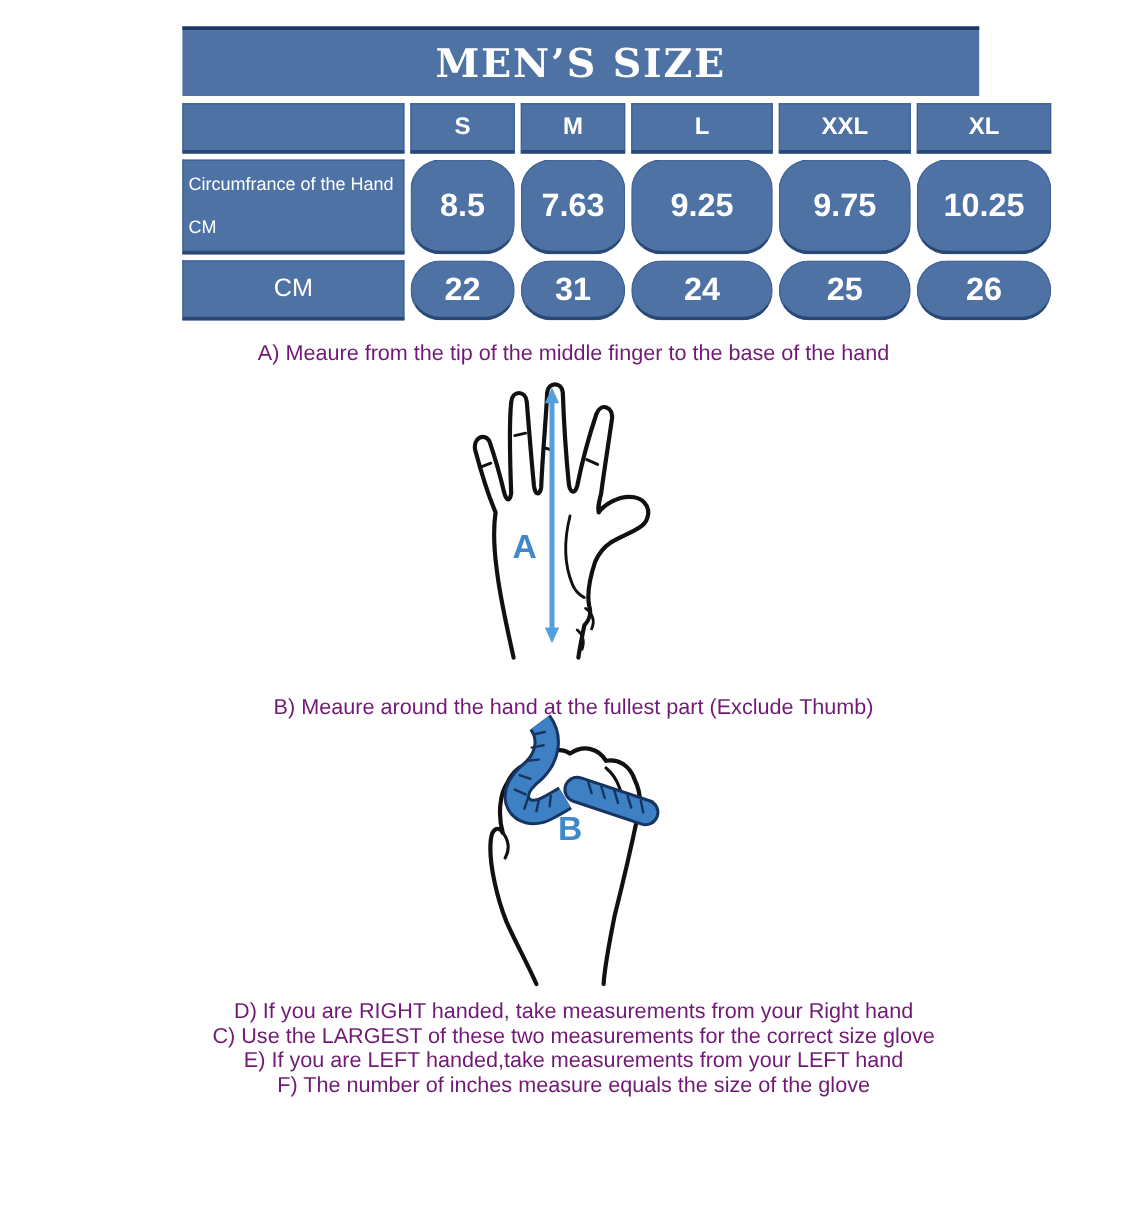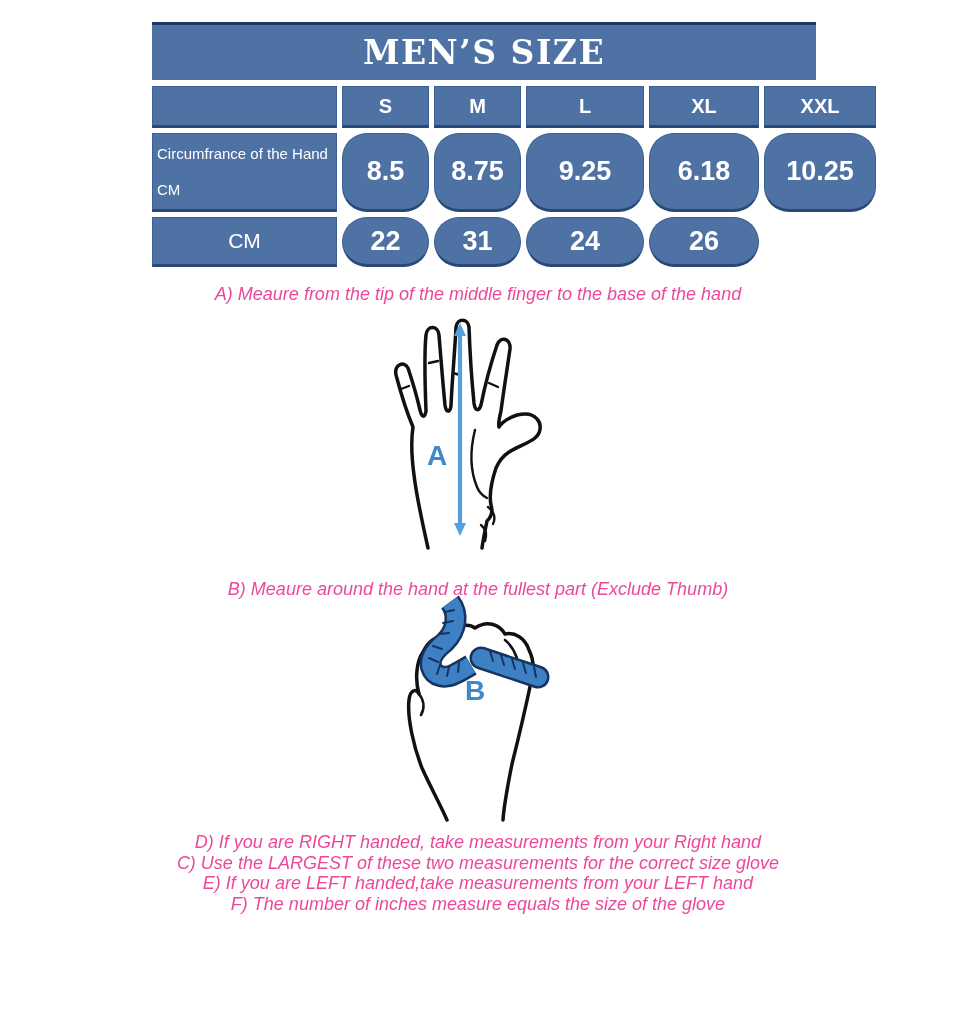--- a/index.html
+++ b/index.html
@@ -29,21 +29,21 @@
     border:1px solid #3c5e92;border-bottom:3px solid #294876;
     color:#ffffff;display:flex;align-items:center;justify-content:center;
   }
   .size-head{font-size:20px;font-weight:bold;}
   .label-cell{font-size:15px;line-height:36px;justify-content:flex-start;padding-left:4px;}
   .label-center{font-size:21px;}
   .num{font-size:27px;font-weight:bold;border-radius:25px;}
   
   .inst{
     position:absolute;left:0;width:956px;text-align:center;
-    color:#ec4899;font-size:18px;font-style:italic;
+    color:#701a75;font-size:18px;
   }
   .inst-a{top:284px;}
   .inst-b{top:579px;}
   .inst-cf{top:832px;line-height:20.5px;}
   
   .diagram{position:absolute;}
   .diag-a{left:385px;top:315px;width:165px;height:235px;}
   .diag-b{left:395px;top:588px;width:175px;height:242px;}
 </style>
 </head>
@@ -54,34 +54,35 @@
   <div class="size-table">
     <div class="title-bar">
       <span class="title">MEN’S SIZE</span>
     </div>
     <div class="grid">
 
       <div class="cell"></div>
       <div class="cell size-head">S</div>
       <div class="cell size-head">M</div>
       <div class="cell size-head">L</div>
+      <div class="cell size-head">XXL</div>
       <div class="cell size-head">XL</div>
-      <div class="cell size-head">XXL</div>
 
       <div class="cell label-cell">Circumfrance of the Hand CM</div>
       <div class="cell num">8.5</div>
-      <div class="cell num">8.75</div>
+      <div class="cell num">7.63</div>
       <div class="cell num">9.25</div>
-      <div class="cell num">6.18</div>
+      <div class="cell num">9.75</div>
       <div class="cell num">10.25</div>
 
       <div class="cell label-center">CM</div>
       <div class="cell num">22</div>
       <div class="cell num">31</div>
       <div class="cell num">24</div>
+      <div class="cell num">25</div>
       <div class="cell num">26</div>
     </div>
   </div>
 
   <div class="inst inst-a">A) Meaure from the tip of the middle finger to the base of the hand</div>
 
   <svg class="diagram diag-a" viewBox="0 0 165 235">
 
     <path d="M 43 233
          C 38 210, 32 185, 29 160

